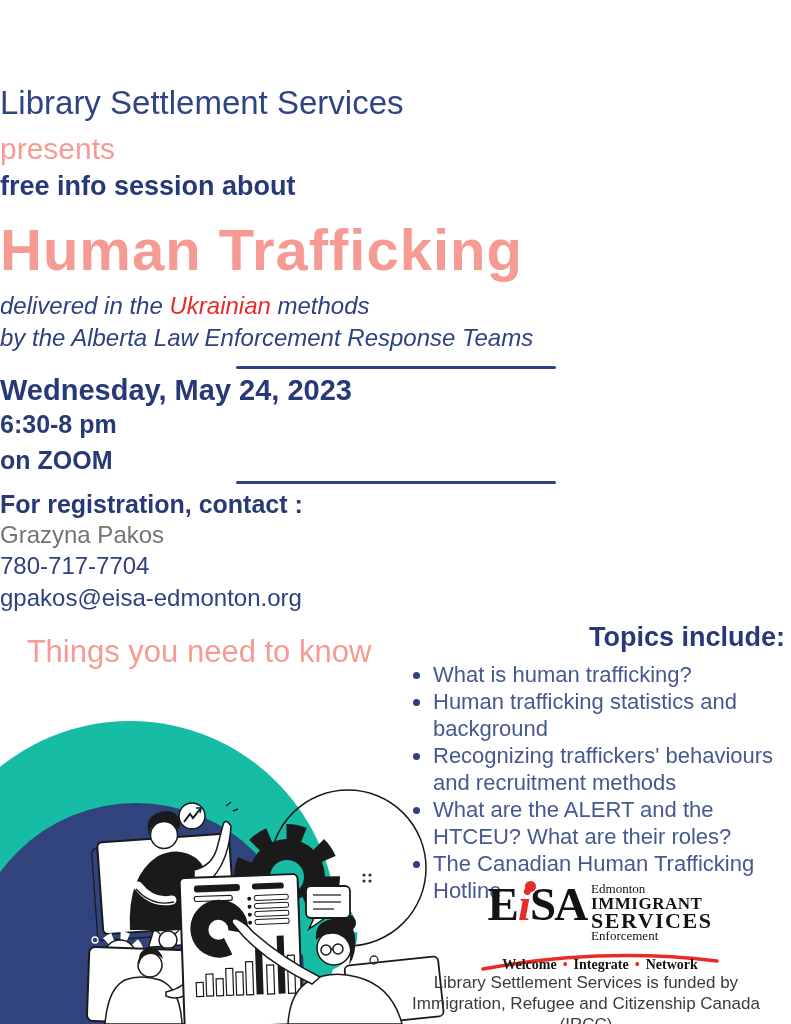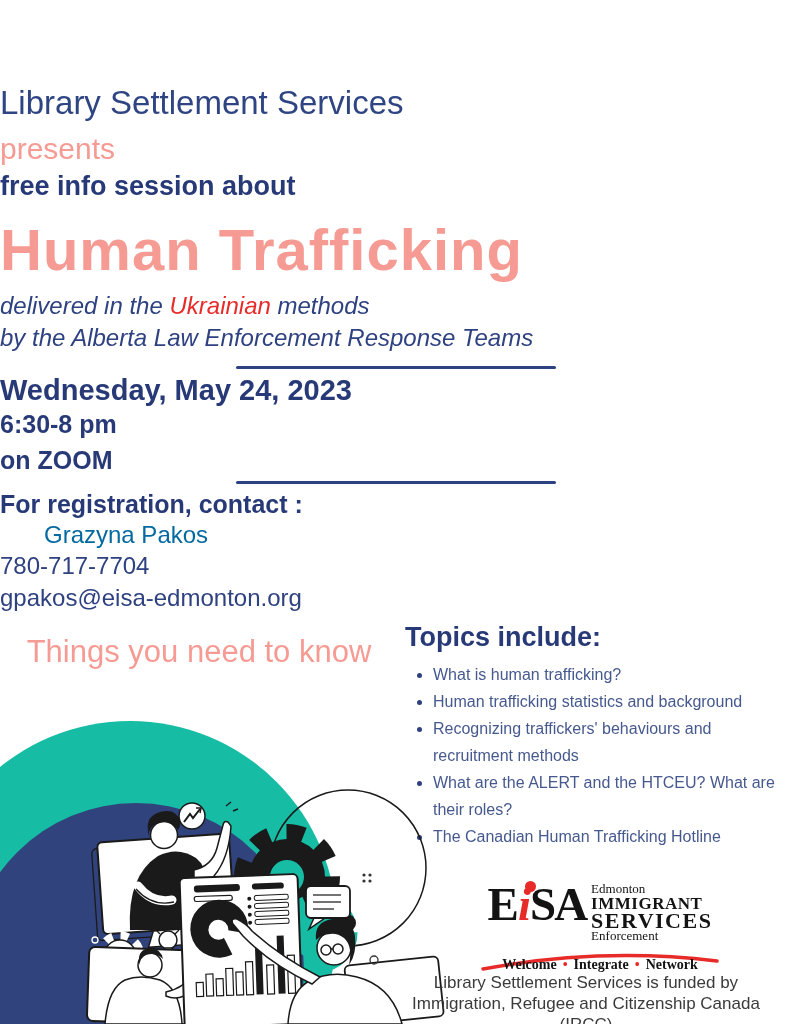--- a/index.html
+++ b/index.html
@@ -19,31 +19,31 @@
 
   .divider{position:absolute;left:236px;width:320px;height:3px;background:#2E4180;border-radius:2px;}
   .divider1{top:366px;}
   .divider2{top:481px;}
 
   .event-date{top:374px;font-size:29px;font-weight:700;color:#273A77;}
   .event-time{top:410px;font-size:25px;font-weight:700;color:#273A77;}
   .event-platform{top:446px;font-size:25px;font-weight:700;color:#273A77;}
 
   .reg-heading{top:490px;font-size:25px;font-weight:700;color:#273A77;}
-  .reg-name{top:521px;font-size:24px;color:#0369a1;padding-left:44px;}
+  .reg-name{top:521px;font-size:24px;color:#737373;}
   .reg-phone{top:552px;font-size:24px;color:#2E4180;}
   .reg-email{top:584px;font-size:24px;color:#2E4180;}
 
   .promo{position:absolute;left:0;top:629px;width:398px;text-align:center;
          color:#F69B93;font-size:31px;line-height:45px;}
 
   .topics{position:absolute;left:405px;top:622px;width:380px;}
-  .topics h2{margin:0;text-align:left;font-size:27px;font-weight:700;color:#273A77;}
+  .topics h2{margin:0;text-align:right;font-size:27px;font-weight:700;color:#273A77;}
   .topics ul{margin:8px 0 0 0;padding:0 0 0 28px;list-style:disc;}
-  .topics li{max-width:345px;font-size:16px;line-height:27px;color:#46598F;}
+  .topics li{max-width:345px;font-size:22px;line-height:27px;color:#46598F;}
   .topics li::marker{color:#2E4180;}
 
   .illustration{position:absolute;left:0;top:718px;width:446px;height:306px;}
 
   .eisa{position:absolute;left:455px;top:872px;width:290px;text-align:center;}
   .eisa-row{display:flex;justify-content:center;align-items:flex-start;}
   .eisa-word{font-family:Liberation Serif, serif;font-size:47px;line-height:64px;
              font-weight:700;color:#131313;letter-spacing:-2px;}
   .eisa-word .i{color:#E72B28;font-style:italic;position:relative;margin:0 1px;}
   .eisa-word .i::after{content:"";position:absolute;width:11px;height:11px;border-radius:50%;

